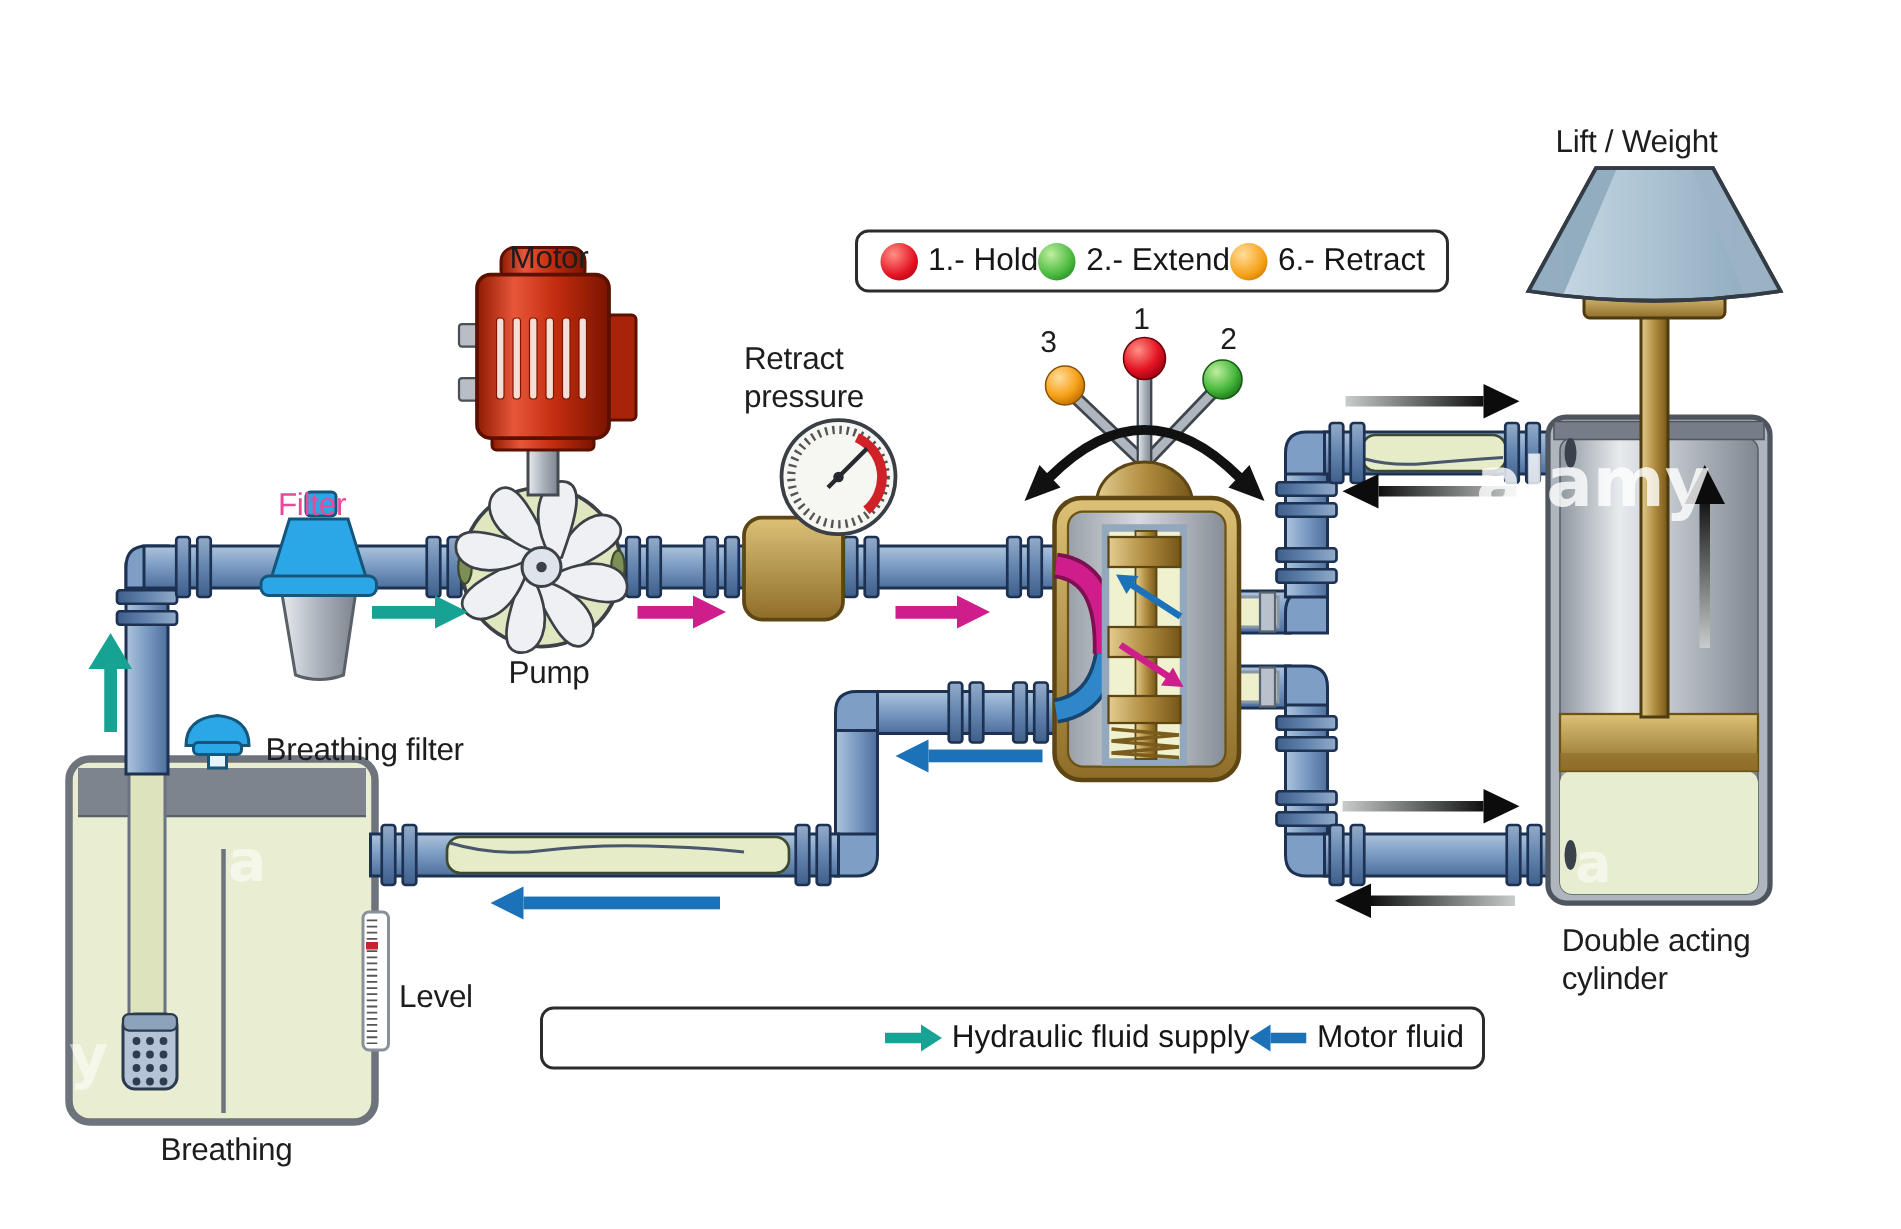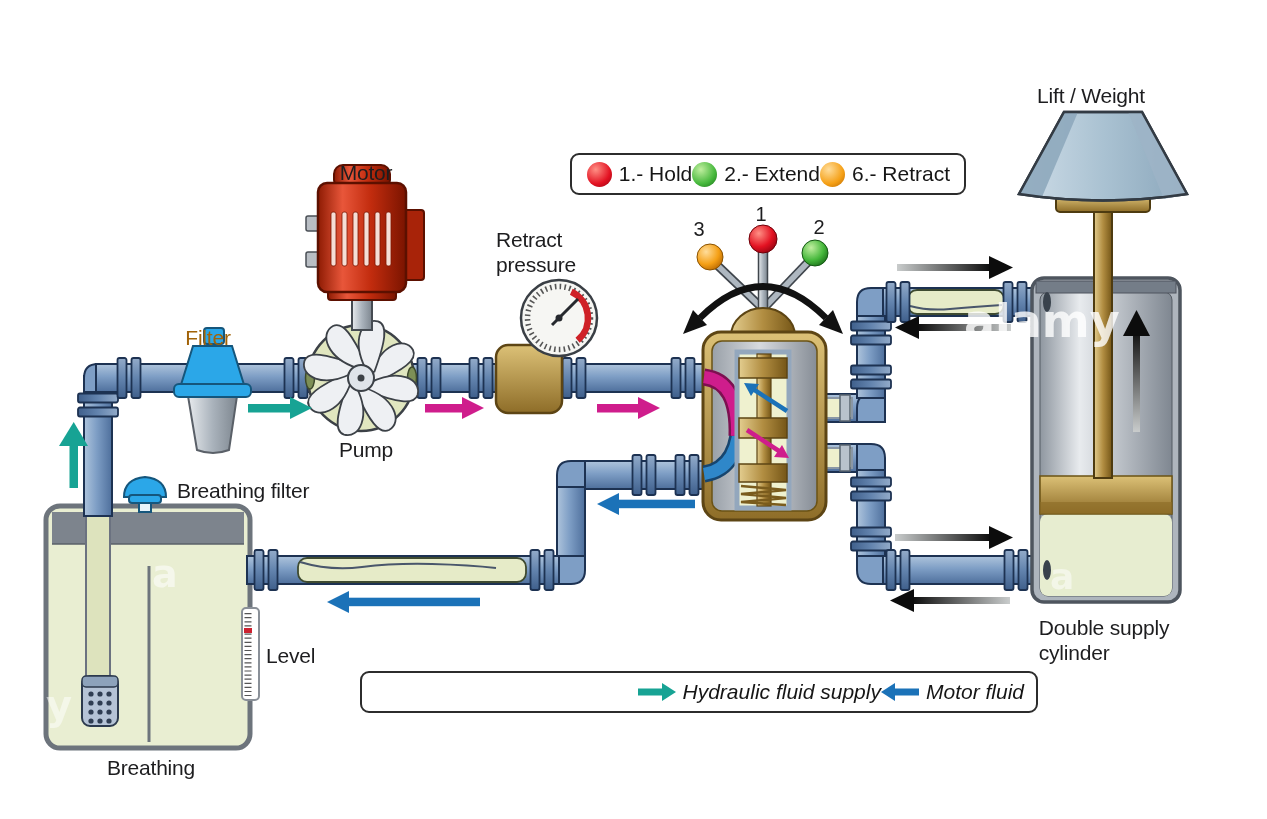--- a/index.html
+++ b/index.html
@@ -1,28 +1,28 @@
 <!DOCTYPE html>
 <html><head>
 <meta charset="utf-8">
 <style>
   html,body{margin:0;padding:0;background:#fff;}
   .stage{position:relative;width:1267px;height:819px;background:#ffffff;overflow:hidden;
          font-family:"Liberation Sans",sans-serif;}
   .stage>svg{position:absolute;left:0;top:0;}
   .lbl{position:absolute;font-size:21px;line-height:25px;color:#1d1d1f;
        transform:translate(-50%,-50%);white-space:nowrap;letter-spacing:-0.2px;}
-  .lbl.left{transform:translate(0,-50%);text-align:left;}
-  .lbl.gray{color:#a16207;}
+  .lbl.left{transform:translate(0,-50%);text-align:left;margin-top:10px;}
+  .lbl.gray{color:#ec4899;}
   .num{position:absolute;font-size:20px;color:#1d1d1f;transform:translate(-50%,-50%);}
   .legend{position:absolute;display:flex;align-items:center;border:2px solid #2c2c2c;
           border-radius:9px;background:#fff;box-sizing:border-box;justify-content:flex-end;}
   .legend .item{display:flex;align-items:center;gap:7px;font-size:21px;color:#161616;white-space:nowrap;}
   #legend-positions{left:570px;top:153px;width:396px;height:42px;padding:0 14px;}
-  #legend-flows{left:360px;top:671px;width:678px;height:42px;padding:0 12px;font-style:italic;}
+  #legend-flows{left:360px;top:671px;width:630px;height:42px;padding:0 12px;}
   .ball{width:25px;height:25px;border-radius:50%;flex:0 0 auto;}
   .ball.red{background:radial-gradient(circle at 35% 30%,#ff9085,#e31222 60%,#8f0210);}
   .ball.green{background:radial-gradient(circle at 35% 30%,#c0ee9f,#46b83c 60%,#186a17);}
   .ball.orange{background:radial-gradient(circle at 35% 30%,#ffdd9b,#f5a016 60%,#b56400);}
   .wm{position:absolute;color:rgba(255,255,255,.8);font-weight:700;font-family:"DejaVu Sans",sans-serif;}
 </style>
 </head>
 <body>
 
 <div class="stage">
@@ -360,21 +360,21 @@
 <div class="lbl" style="left:366px;top:449px">Pump</div>
 <div class="lbl" style="left:536px;top:252px">
   <div>Retract</div>
   <div>pressure</div>
 </div>
 <div class="lbl left" style="left:177px;top:490px">Breathing filter</div>
 <div class="lbl left" style="left:266px;top:655px">Level</div>
 <div class="lbl" style="left:151px;top:767px">Breathing</div>
 <div class="lbl" style="left:1091px;top:95px">Lift / Weight</div>
 <div class="lbl" style="left:1104px;top:640px">
-  <div>Double supply</div>
+  <div>Double acting</div>
   <div>cylinder</div>
 </div>
 
 <div class="num" style="left:699px;top:229px">3</div>
 <div class="num" style="left:761px;top:214px">1</div>
 <div class="num" style="left:819px;top:227px">2</div>
 
 <div class="legend" id="legend-positions">
   <div class="item">
     <span class="ball red"></span>
@@ -404,18 +404,18 @@
     <svg width="38" height="20">
       <g fill="#1b72b8">
             <polygon points="14,1 0,10 14,19"></polygon>
             <rect x="14" y="6.5" width="24" height="7"></rect>
           </g>
     </svg>
     <span>Motor fluid</span>
   </div>
 </div>
 
-<div class="wm" style="left:964px;top:294px;font-size:46px">alamy</div>
+<div class="wm" style="left:984px;top:294px;font-size:46px">alamy</div>
 <div class="wm" style="left:152px;top:552px;font-size:38px;color:rgba(255,255,255,.55)">a</div>
 <div class="wm" style="left:1050px;top:556px;font-size:36px;color:rgba(255,255,255,.5)">a</div>
 <div class="wm" style="left:46px;top:682px;font-size:40px;color:rgba(255,255,255,.5)">y</div>
 
 </div>
 
 </body></html>

